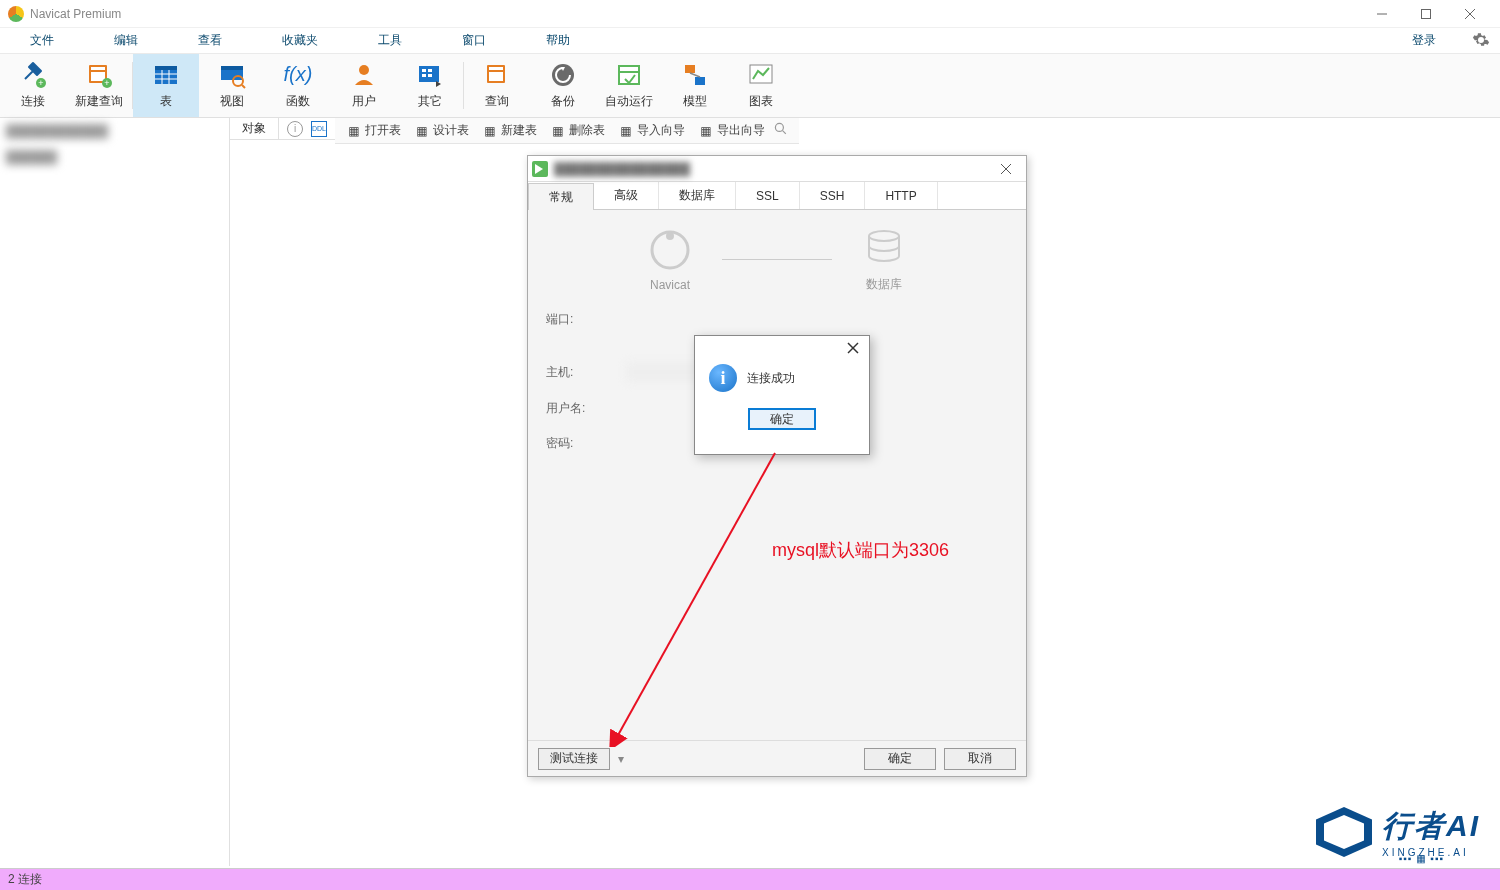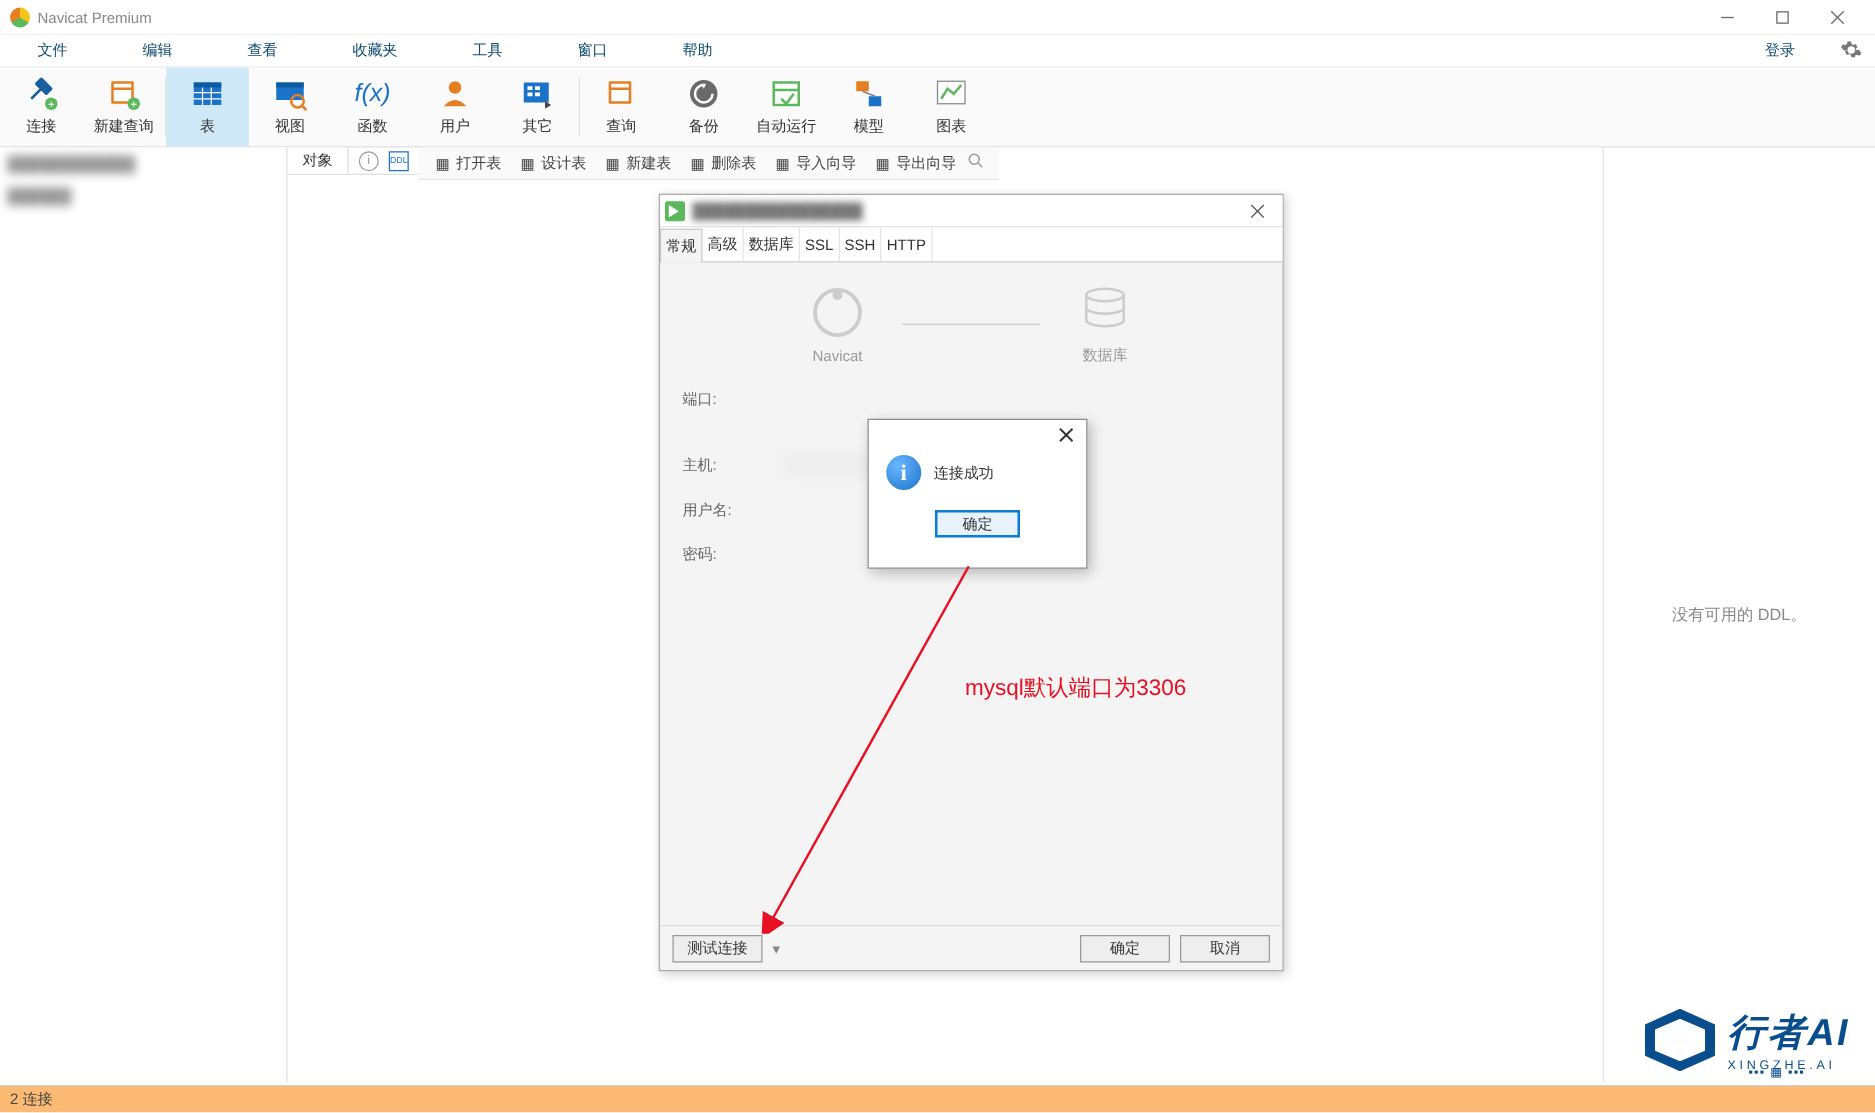--- a/index.html
+++ b/index.html
@@ -44,21 +44,21 @@
 .rightpanel { width:218px; border-left:1px solid #e0e0e0; display:flex; flex-direction:column; align-items:center; justify-content:center; color:#888; font-size:13px; }
 
 
 .dialog { position:absolute; left:527px; top:155px; width:500px; height:622px; background:#f4f4f4; border:1px solid #aaa; box-shadow:2px 2px 8px rgba(0,0,0,.2); display:flex; flex-direction:column; }
 .dialog .dtitle { height:26px; display:flex; align-items:center; padding:0 4px; background:#fff; border-bottom:1px solid #ddd; }
 .dialog .dtitle .dico { width:16px; height:16px; background:#5cb85c; border-radius:2px; margin-right:6px; position:relative; }
 .dialog .dtitle .dico::after { content:""; position:absolute; left:3px; top:3px; width:0; height:0; border-left:8px solid #fff; border-top:5px solid transparent; border-bottom:5px solid transparent; }
 .dialog .dtitle .blurtxt { filter:blur(3px); color:#777; }
 .dialog .dtitle .dclose { margin-left:auto; width:32px; height:20px; display:flex; align-items:center; justify-content:center; color:#555; }
 .dialog .dtabs { height:28px; display:flex; border-bottom:1px solid #ccc; background:#fff; }
-.dialog .dtab { padding:0 4px; display:flex; align-items:center; font-size:12px; border-right:1px solid #e5e5e5; }
+.dialog .dtab { padding:0 20px; display:flex; align-items:center; font-size:12px; border-right:1px solid #e5e5e5; }
 .dialog .dtab.active { border-bottom:2px solid #fff; background:#f4f4f4; position:relative; top:1px; border:1px solid #ccc; border-bottom:none; }
 .dialog .dbody { flex:1; padding:16px 18px; position:relative; }
 .dialog .icons-row { display:flex; align-items:center; justify-content:center; gap:30px; margin-bottom:10px; }
 .dialog .icon-line { width:110px; height:1px; background:#ccc; }
 .dialog .icon-col { display:flex; flex-direction:column; align-items:center; gap:6px; color:#999; }
 .dialog .formrow { display:flex; align-items:center; margin:18px 0 0 0; }
 .dialog .formrow label { width:80px; color:#666; font-size:12px; }
 .dialog .formrow .blurval { filter:blur(4px); background:#eee; width:120px; height:20px; border-radius:2px; }
 .dialog .formrow input { flex:1; height:22px; border:1px solid #999; padding:0 4px; }
 .dialog .dfooter { height:36px; display:flex; align-items:center; padding:0 10px; border-top:1px solid #ddd; gap:8px; }
@@ -80,21 +80,21 @@
 
 
 .watermark { position:absolute; right:20px; bottom:32px; display:flex; align-items:center; gap:10px; color:#0a4d8c; }
 .watermark .hex { width:56px; height:50px; background:#0a4d8c; clip-path:polygon(50% 0,100% 25%,100% 75%,50% 100%,0 75%,0 25%); position:relative; }
 .watermark .hex::after { content:""; position:absolute; inset:8px; background:#fff; clip-path:polygon(50% 0,100% 25%,100% 75%,50% 100%,0 75%,0 25%); }
 .watermark .wtxt { font-size:30px; font-style:italic; font-weight:bold; letter-spacing:2px; }
 .watermark .wsub { font-size:10px; letter-spacing:3px; color:#0a4d8c; }
 .bottom-dots { position:absolute; right:56px; bottom:26px; font-size:10px; color:#0a4d8c; letter-spacing:1px; }
 
 
-.statusbar { position:absolute; left:0; right:0; bottom:0; height:22px; background:#fdba74; border-top:1px solid #ccc; display:flex; align-items:center; padding:0 8px; font-size:12px; color:#444; }
+.statusbar { position:absolute; left:0; right:0; bottom:0; height:22px; background:#f0abfc; border-top:1px solid #ccc; display:flex; align-items:center; padding:0 8px; font-size:12px; color:#444; }
 
 svg { display:block; }
 </style>
 </head>
 <body>
 
 <div class="titlebar">
   <div class="logo"></div>
   <div class="title">Navicat Premium</div>
   <div class="spacer"></div>
@@ -305,23 +305,20 @@
         </div>
       <div class="search">
           <svg viewBox="0 0 20 20" width="16" height="16">
             <circle cx="8" cy="8" r="5" fill="none" stroke="#999" stroke-width="1.5"></circle>
             <line x1="12" y1="12" x2="16" y2="16" stroke="#999" stroke-width="1.5"></line>
           </svg>
         </div>
     </div>
     <div class="canvas"></div>
   </div>
-  <div class="rightpanel">
-    <span>没有可用的 DDL。</span>
-  </div>
 </div>
 
 <div class="dialog">
   <div class="dtitle">
     <div class="dico"></div>
     <div class="blurtxt">████████████████</div>
     <div class="dclose">
         <svg width="12" height="12">
           <line x1="1" y1="1" x2="11" y2="11" stroke="#555"></line>
           <line x1="11" y1="1" x2="1" y2="11" stroke="#555"></line>

